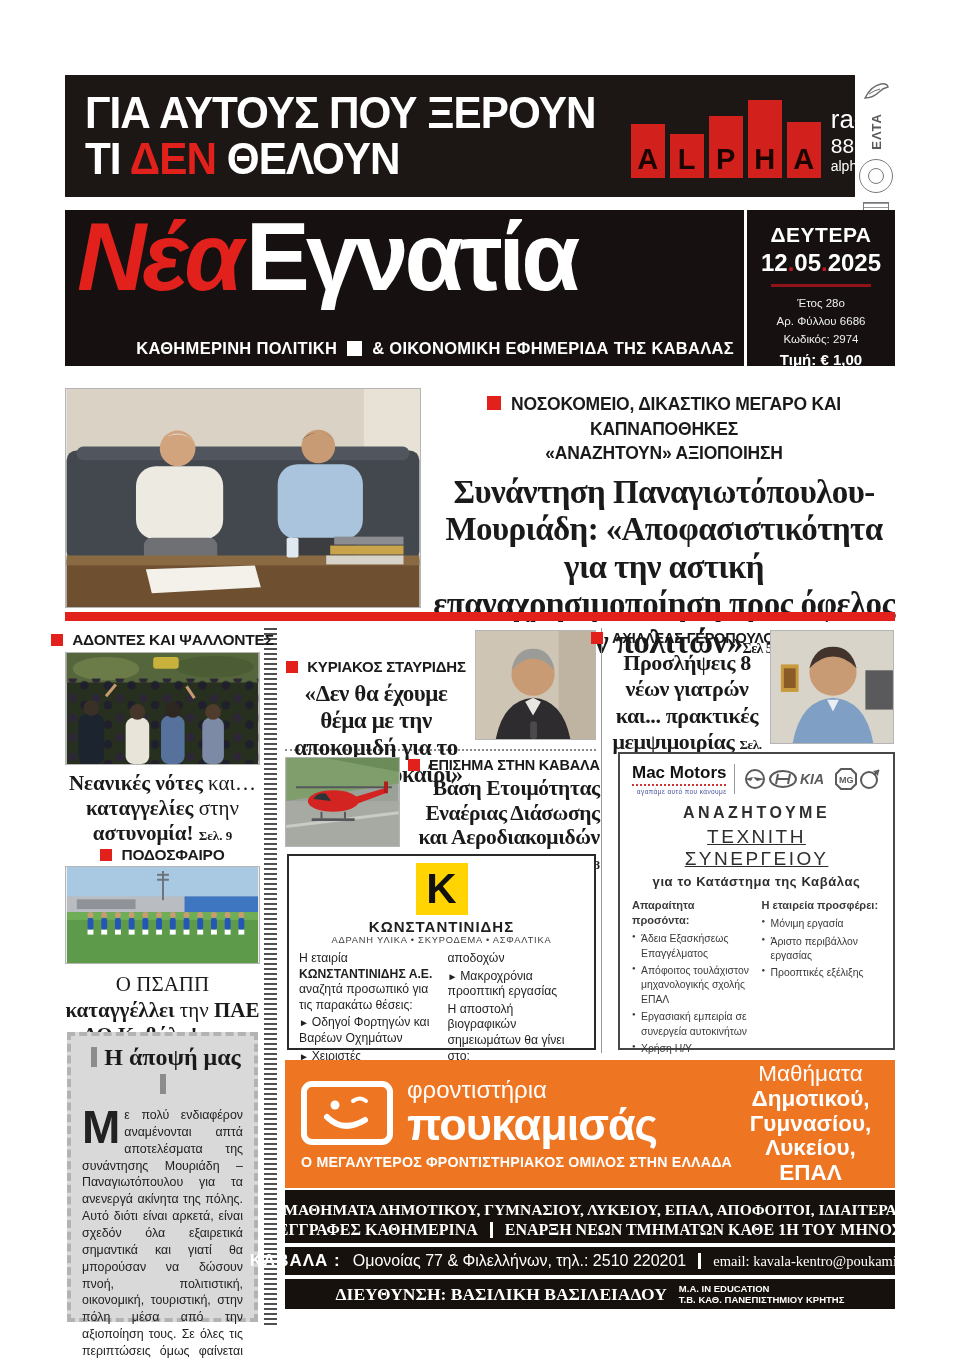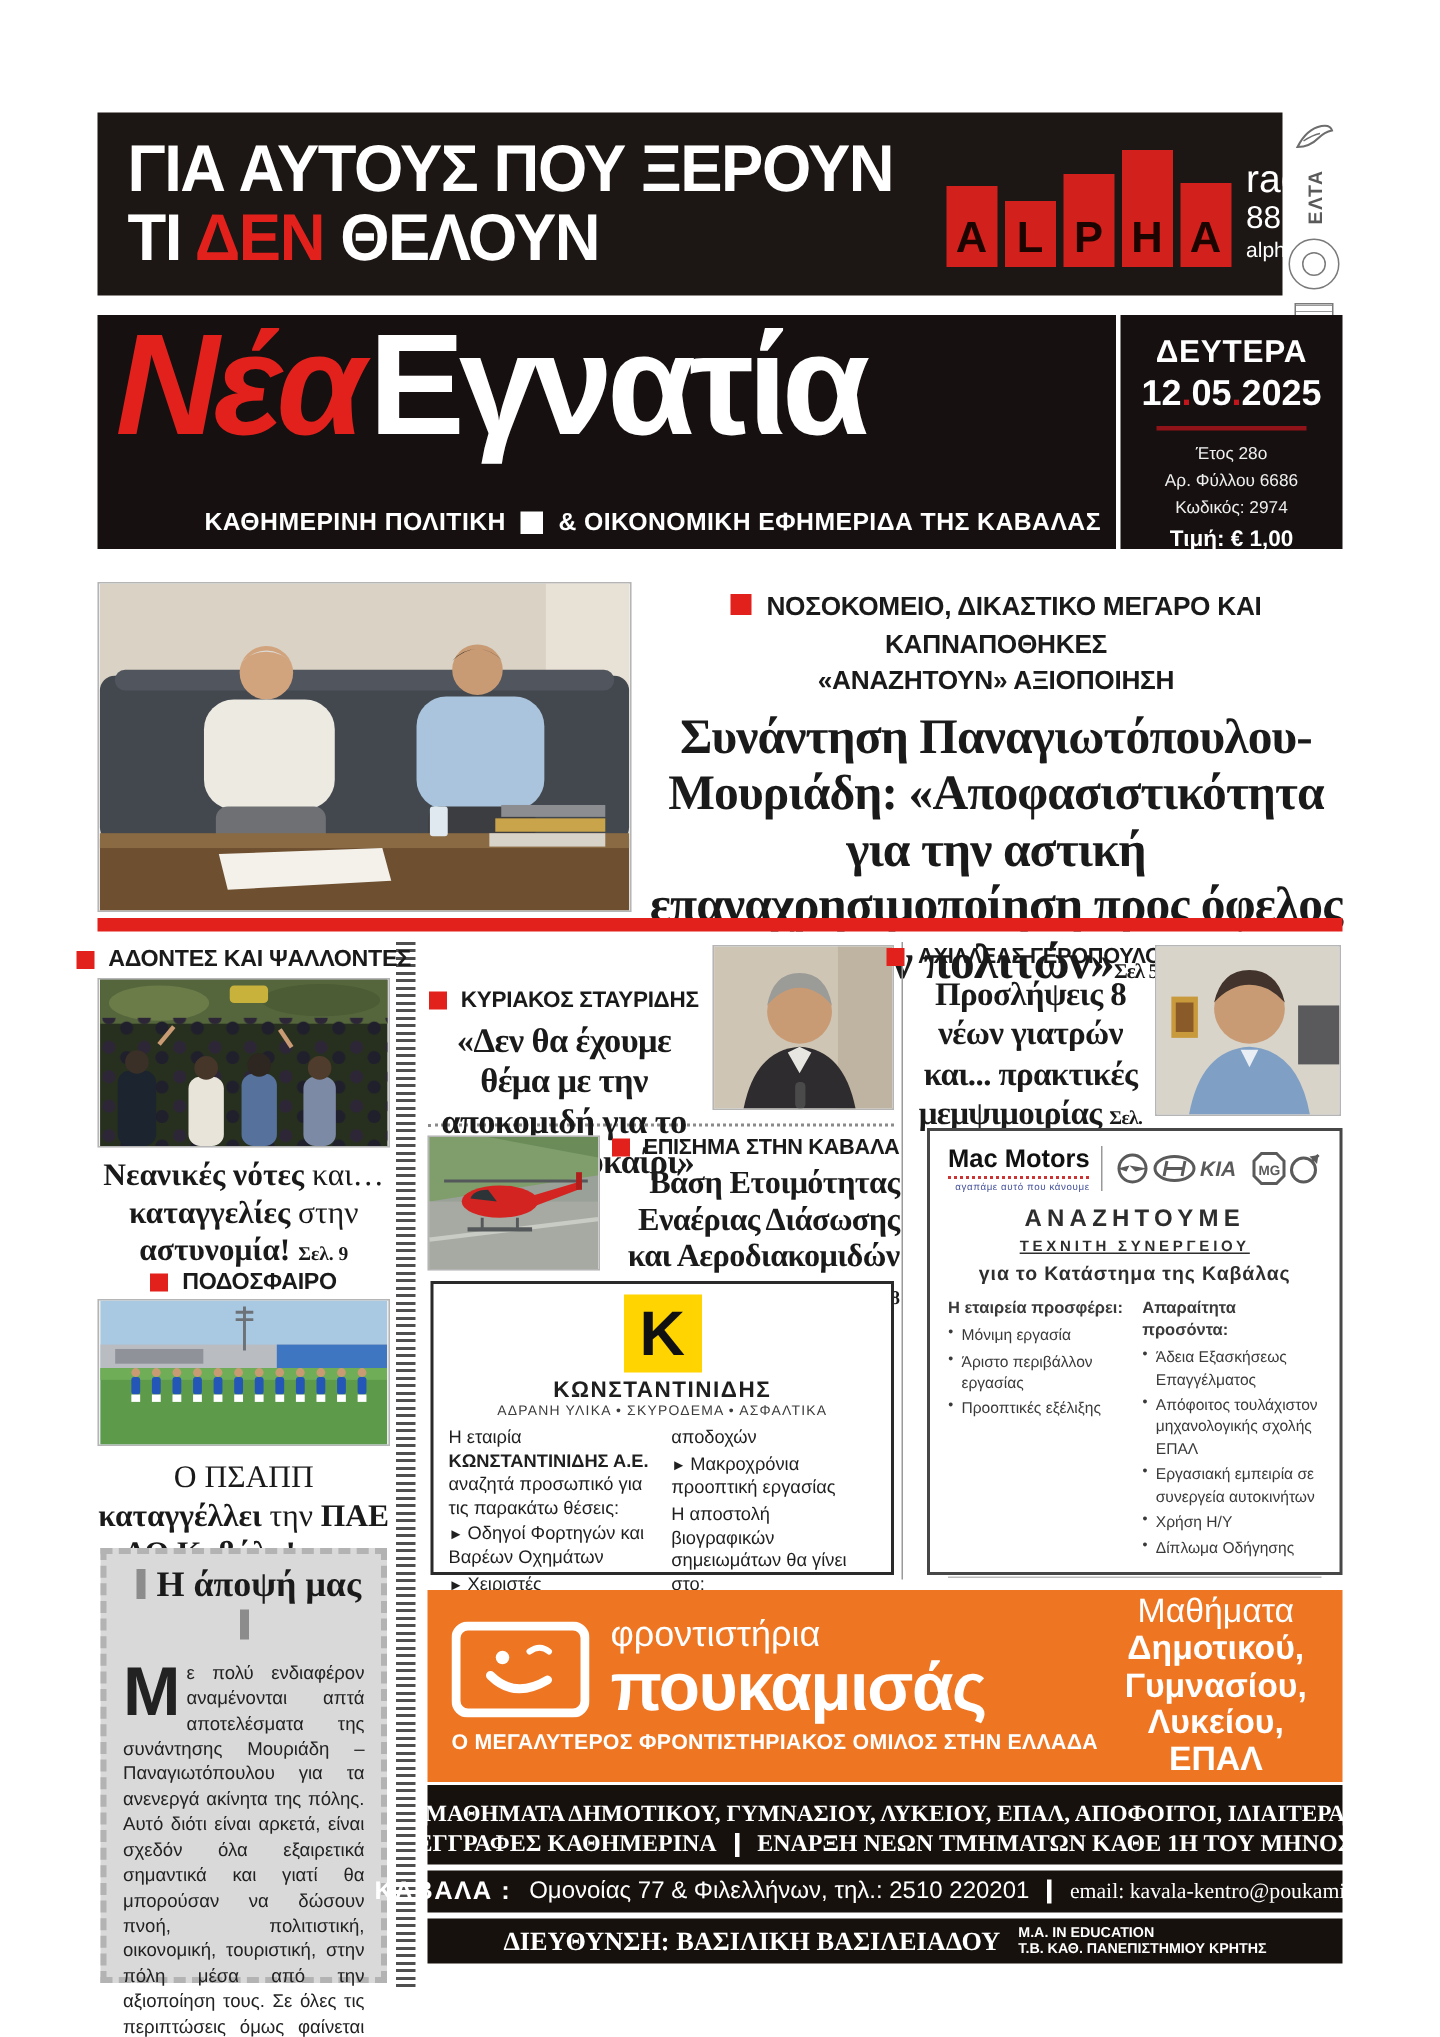--- a/index.html
+++ b/index.html
@@ -137,21 +137,21 @@
   .mac { position:absolute; left:618px; top:752px; width:277px; height:298px;
          border:2px solid #474747; background:#fff; padding:9px 12px; color:#3a3a3a; }
   .mac-head { display:flex; align-items:center; gap:8px;text-align:right; }
   .mac-brand { flex:none; }
   .mac-brand .nm { font-weight:bold; font-size:17px; color:#111; border-bottom:2px dotted #c33; padding-bottom:1px; }
   .mac-brand .tg { font-size:6.5px; color:#44519b; margin-top:2px; letter-spacing:.4px; }
   .mac-sep { width:1px; height:30px; background:#999; }
   .mac-logos { flex:1; display:flex; align-items:center; justify-content:space-between; }
   .mac-mid { text-align:center; margin-top:9px; color:#2e2e2e; }
   .mac-l1 { font-weight:bold; font-size:16px; letter-spacing:3.5px; }
-  .mac-l2 { font-weight:bold; font-size:10px; letter-spacing:2.5px; text-decoration:underline; margin-top:4px; }
+  .mac-l2 { font-weight:normal; font-size:19px; letter-spacing:2.5px; text-decoration:underline; margin-top:4px; }
   .mac-l3 { font-weight:bold; font-size:13px; margin-top:4px; letter-spacing:.6px; }
   .mac-cols { display:flex; gap:10px; margin-top:9px; font-size:10.4px; line-height:1.38; }
   .mac-cols > div { width:50%; }
   .mac-cols h4 { font-size:11px; margin-bottom:4px; }
   .mac-cols li { list-style:none; margin-bottom:3px; padding-left:9px; position:relative; }
   .mac-cols li::before { content:"●"; position:absolute; left:0; top:0; font-size:6px; }
   .mac-hr { border-top:1px solid #bbb; margin:7px 0 6px; }
   .mac-foot { font-size:10.6px; line-height:1.45; text-align:center; }
   .mac-foot .em { color:#2b3a9e; font-weight:bold; }
   .mac-foot .ph { font-weight:bold; }
@@ -474,35 +474,35 @@
         </svg>
       </div>
     </div>
     <div class="mac-mid">
       <div class="mac-l1">ΑΝΑΖΗΤΟΥΜΕ</div>
       <div class="mac-l2">ΤΕΧΝΙΤΗ ΣΥΝΕΡΓΕΙΟΥ</div>
       <div class="mac-l3">για το Κατάστημα της Καβάλας</div>
     </div>
     <div class="mac-cols">
       <div>
-        <h4>Η εταιρεία προσφέρει:</h4>
-        <ul>
-          <li>Μόνιμη εργασία</li>
-          <li>Άριστο περιβάλλον εργασίας</li>
-          <li>Προοπτικές εξέλιξης</li>
-        </ul>
-      </div>
-      <div>
         <h4>Απαραίτητα προσόντα:</h4>
         <ul>
           <li>Άδεια Εξασκήσεως Επαγγέλματος</li>
           <li>Απόφοιτος τουλάχιστον μηχανολογικής σχολής ΕΠΑΛ</li>
           <li>Εργασιακή εμπειρία σε συνεργεία αυτοκινήτων</li>
           <li>Χρήση Η/Υ</li>
           <li>Δίπλωμα Οδήγησης</li>
+        </ul>
+      </div>
+      <div>
+        <h4>Η εταιρεία προσφέρει:</h4>
+        <ul>
+          <li>Μόνιμη εργασία</li>
+          <li>Άριστο περιβάλλον εργασίας</li>
+          <li>Προοπτικές εξέλιξης</li>
         </ul>
       </div>
     </div>
     <div class="mac-hr"></div>
     <div class="mac-foot">
       <span>Οι Ενδιαφερόμενοι μπορούν να στείλουν το Βιογραφικό τους, στο e-mail: </span><span class="em">macmotors@otenet.gr</span><span> ή να επικοινωνήσουν με τον κο. Κωνσταντίνο Πεδάνη, στο τηλ.: </span><span class="ph">6944-848474</span>
     </div>
   </div>
 
   <div class="pouk">

